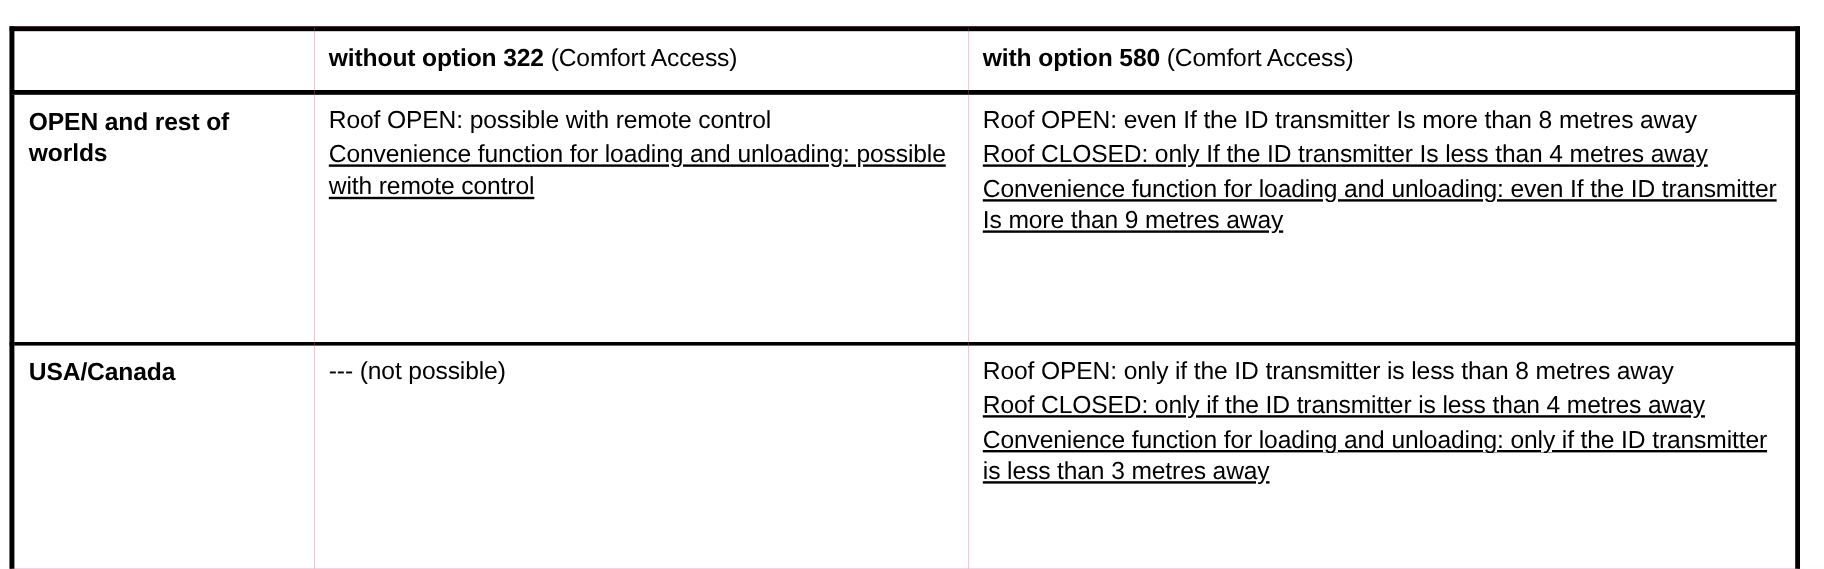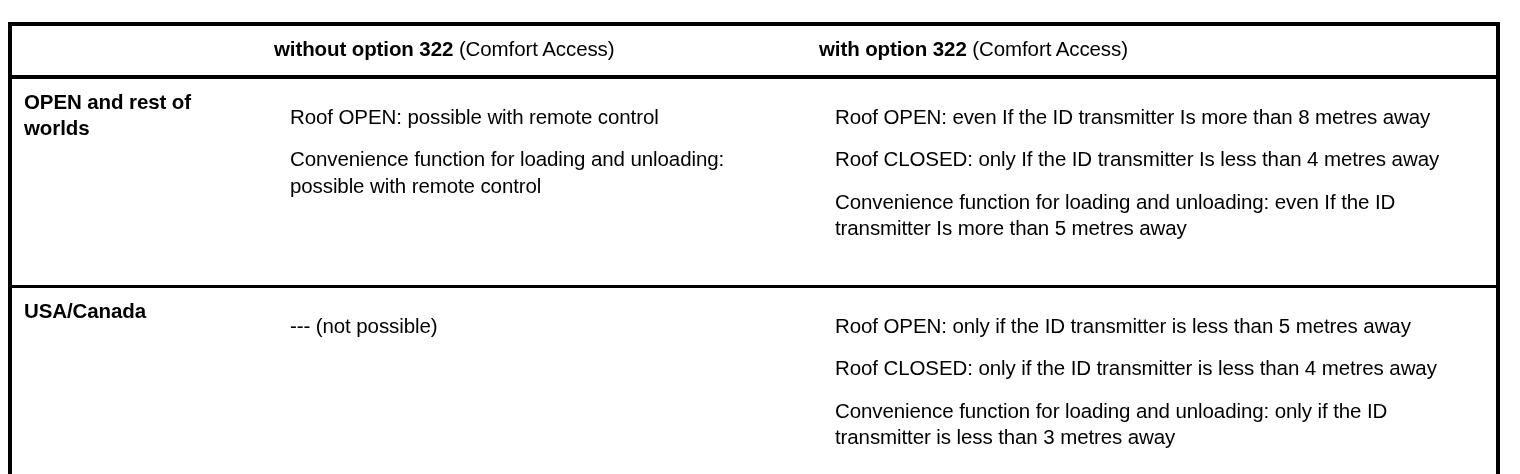--- a/index.html
+++ b/index.html
@@ -74,24 +74,25 @@
     font-weight: bold;
     line-height: 26px;
   }
 
   .row-1 td.col-a .cell-inner,
   .row-2 td.col-a .cell-inner {
     padding-top: 10px;
   }
 
   .para {
-    margin: 16px;
+    margin: 0;
   }
   .para + .para {
     margin-top: 2px;
+    text-decoration: underline;
   }
 
   .row-1 td.col-a .cell-inner { min-height: 185px; }
   .row-2 td.col-a .cell-inner { min-height: 175px; }
 </style>
 </head>
 <body>
 
 <div class="sheet">
 
@@ -104,55 +105,55 @@
     <tbody>
 
       <tr class="header-row">
         <td class="col-a">
           <div class="cell-inner">&nbsp;</div>
         </td>
         <td class="col-b">
           <div class="cell-inner"><span class="hdr-strong">without option 322</span><span> (Comfort Access)</span></div>
         </td>
         <td class="col-c">
-          <div class="cell-inner"><span class="hdr-strong">with option 322</span><span> (Comfort Access)</span></div>
+          <div class="cell-inner"><span class="hdr-strong">with option 580</span><span> (Comfort Access)</span></div>
         </td>
       </tr>
 
       <tr class="row-1">
         <td class="col-a">
           <div class="cell-inner rowhead">OPEN and rest of worlds</div>
         </td>
         <td class="col-b">
           <div class="cell-inner">
             <p class="para">Roof OPEN: possible with remote control</p>
             <p class="para">Convenience function for loading and unloading: possible with remote control</p>
           </div>
         </td>
         <td class="col-c">
           <div class="cell-inner">
             <p class="para">Roof OPEN: even If the ID transmitter Is more than 8 metres away</p>
             <p class="para">Roof CLOSED: only If the ID transmitter Is less than 4 metres away</p>
-            <p class="para">Convenience function for loading and unloading: even If the ID transmitter Is more than 5 metres away</p>
+            <p class="para">Convenience function for loading and unloading: even If the ID transmitter Is more than 9 metres away</p>
           </div>
         </td>
       </tr>
 
       <tr class="row-2">
         <td class="col-a">
           <div class="cell-inner rowhead">USA/Canada</div>
         </td>
         <td class="col-b">
           <div class="cell-inner">
             <p class="para">--- (not possible)</p>
           </div>
         </td>
         <td class="col-c">
           <div class="cell-inner">
-            <p class="para">Roof OPEN: only if the ID transmitter is less than 5 metres away</p>
+            <p class="para">Roof OPEN: only if the ID transmitter is less than 8 metres away</p>
             <p class="para">Roof CLOSED: only if the ID transmitter is less than 4 metres away</p>
             <p class="para">Convenience function for loading and unloading: only if the ID transmitter is less than 3 metres away</p>
           </div>
         </td>
       </tr>
 
     </tbody>
   </table>
 
 </div>

